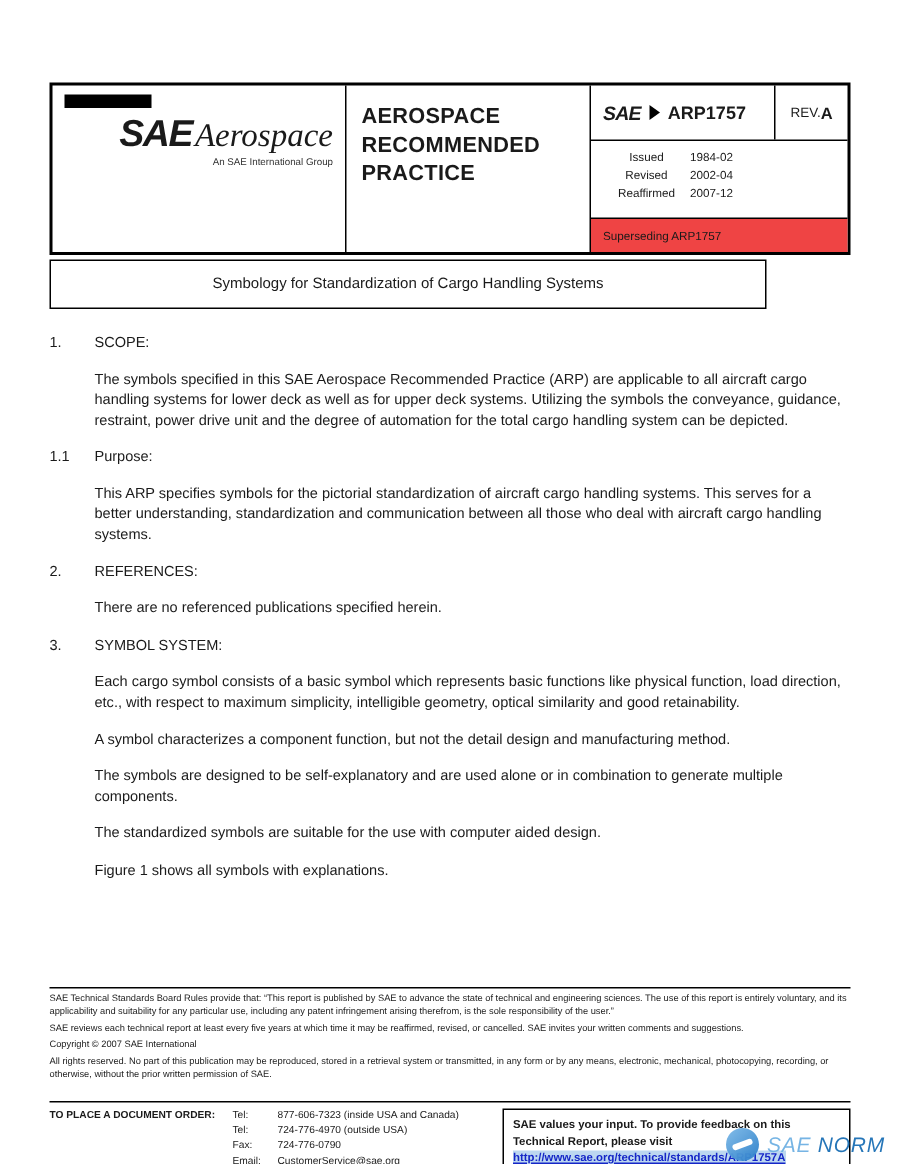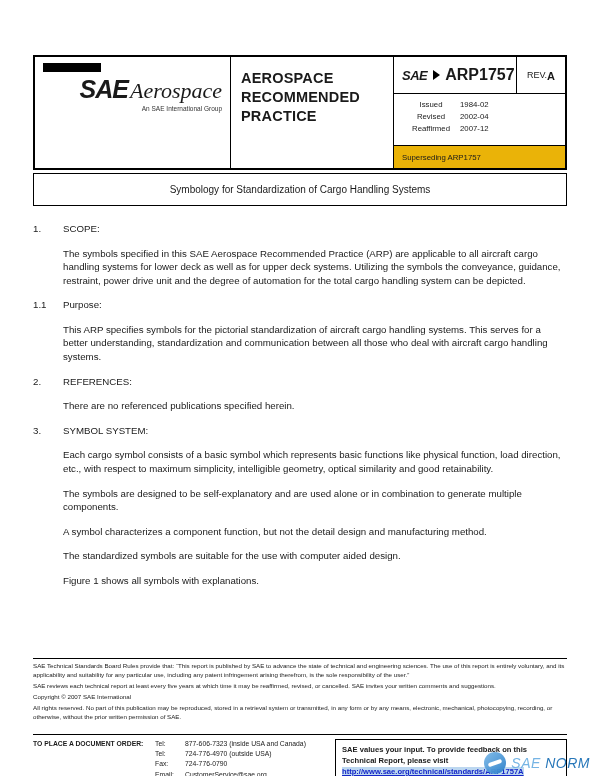--- a/index.html
+++ b/index.html
@@ -23,32 +23,32 @@
   .logo-tagline { font-size:6.5px; color:#333; margin-left:2px; margin-top:1px; }
 
   .doctype-cell { width:163px; border-right:1.5px solid #000; padding:12px 10px; }
   .doctype-cell div { font-weight:bold; font-size:14.5px; line-height:1.3; letter-spacing:0.2px; }
 
   .right-col { flex:1; display:flex; flex-direction:column; }
   .num-row { height:37px; display:flex; border-bottom:1.5px solid #000; }
   .num-cell { flex:1; display:flex; align-items:center; padding-left:8px; border-right:1.5px solid #000; }
   .badge-sae { font-style:italic; font-weight:bold; font-size:13px; letter-spacing:-0.5px; margin-right:6px; }
   .badge-flag { display:inline-block; width:0; height:0; border-top:5px solid transparent; border-bottom:5px solid transparent; border-left:7px solid #000; margin-right:5px; }
-  .doc-number { font-weight:bold; font-size:16px; }
+  .doc-number { font-weight:bold; font-size:12px; }
   .rev-cell { width:48px; display:flex; flex-direction:row; align-items:center; justify-content:center; font-size:9px; }
   .rev-cell .rev-value { font-weight:bold; font-size:11px; margin-top:2px; }
 
   .dates-cell { flex:1; padding:5px 8px; border-bottom:1.5px solid #000; }
   .date-row { display:flex; font-size:7.8px; line-height:1.55; }
   .date-label { width:58px;text-align:center; }
-  .superseding-cell { height:22px; display:flex; align-items:center; padding-left:8px; font-size:7.8px; background:#eab308; }
+  .superseding-cell { height:22px; display:flex; align-items:center; padding-left:8px; font-size:7.8px; background:#ef4444; }
 
   
   .title-box {
-    position:absolute; left:33px; top:173px; width:534px; height:33px;
+    position:absolute; left:33px; top:173px; width:478px; height:33px;
     border:1.5px solid #000; display:flex; align-items:center; justify-content:center;
     font-size:10px;
   }
 
   
   .body-area { position:absolute; left:33px; top:222px; width:534px; font-size:9.7px; line-height:1.4; }
   .section { display:flex; }
   .sec-num { width:30px; flex:none; }
   .sec-body { flex:1; }
   .sec-heading { margin-bottom:11px; }
@@ -171,22 +171,22 @@
         <div class="sec-heading">REFERENCES:</div>
         <div class="para">There are no referenced publications specified herein.</div>
       </div>
     </div>
 
     <div class="section">
       <div class="sec-num">3.</div>
       <div class="sec-body">
         <div class="sec-heading">SYMBOL SYSTEM:</div>
         <div class="para">Each cargo symbol consists of a basic symbol which represents basic functions like physical function, load direction, etc., with respect to maximum simplicity, intelligible geometry, optical similarity and good retainability.</div>
+        <div class="para">A symbol characterizes a component function, but not the detail design and manufacturing method.</div>
         <div class="para">The symbols are designed to be self-explanatory and are used alone or in combination to generate multiple components.</div>
-        <div class="para">A symbol characterizes a component function, but not the detail design and manufacturing method.</div>
         <div class="para">The standardized symbols are suitable for the use with computer aided design.</div>
         <div class="para">Figure 1 shows all symbols with explanations.</div>
       </div>
     </div>
 
   </div>
 
   <div class="footer-rule"></div>
 
   <div class="legal-area">

